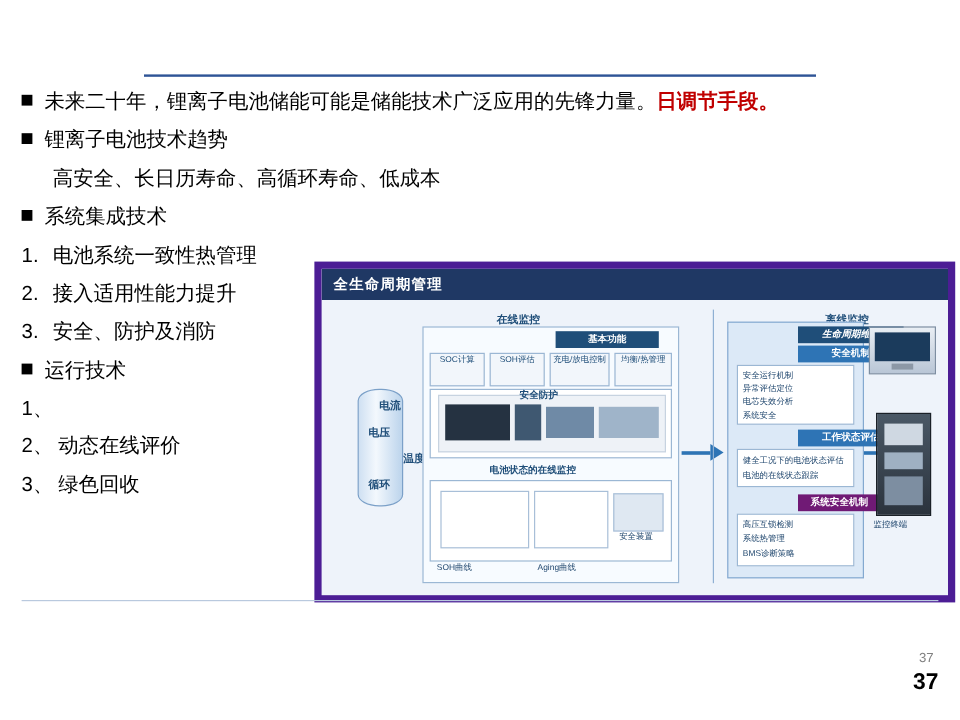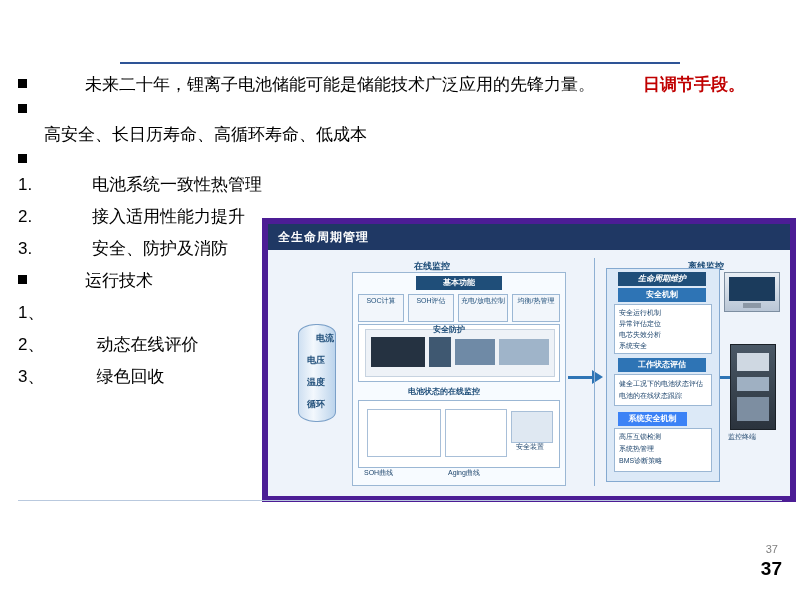--- a/index.html
+++ b/index.html
@@ -50,21 +50,20 @@
     top: 74px;
     width: 470px;
   }
   .line {
     display: flex;
     align-items: baseline;
     margin: 0 0 9px 0;
     font-size: 17px;
     color: #000000;
     line-height: 1.35;
-    gap: 48px;
   }
   .line.indent {
     padding-left: 26px;
   }
   .sq {
     display: inline-block;
     width: 9px;
     height: 9px;
     background: #000000;
     margin-right: 10px;
@@ -132,20 +131,21 @@
   }
   .navy-head {
     position: absolute;
     background: #1f4e79;
     color: #fff;
     font-size: 8px;
     text-align: center;
     line-height: 14px;
     height: 14px;
     font-weight: bold;
+    margin-left: 47px;
   }
   .chip {
     position: absolute;
     background: #f2f6fb;
     border: 1px solid #9bb7d4;
     font-size: 7px;
     color: #1f4e79;
     text-align: center;
     line-height: 11px;
   }
@@ -247,28 +247,30 @@
   <div class="bullets">
 
     <div class="line first-line">
       <span class="sq"></span>
       <span class="txt">未来二十年，锂离子电池储能可能是储能技术广泛应用的先锋力量。</span>
       <span class="red txt">日调节手段。</span>
     </div>
 
     <div class="line">
       <span class="sq"></span>
+      <span class="txt">锂离子电池技术趋势</span>
     </div>
 
     <div class="line indent">
       <span class="txt">高安全、长日历寿命、高循环寿命、低成本</span>
     </div>
 
     <div class="line">
       <span class="sq"></span>
+      <span class="txt">系统集成技术</span>
     </div>
 
     <div class="line">
       <span class="num">1.</span>
       <span class="txt">电池系统一致性热管理</span>
     </div>
 
     <div class="line">
       <span class="num">2.</span>
       <span class="txt">接入适用性能力提升</span>
@@ -304,21 +306,21 @@
 
     <div class="fig-band"></div>
     <div class="fig-band-label">全生命周期管理</div>
 
     <div class="fig-lbl" style="left:146px; top:36px;">在线监控</div>
     <div class="fig-lbl" style="left:420px; top:36px;">离线监控</div>
 
     <div class="cyl" style="left:30px; top:100px;"></div>
     <div class="cyl-txt" style="left:30px; top:108px;text-align:right;">电流</div>
     <div class="cyl-txt" style="left:30px; top:130px;">电压</div>
-    <div class="cyl-txt" style="left:30px; top:152px;">温度</div>
+    <div class="cyl-txt" style="left:30px; top:152px;padding-left:29px;">温度</div>
     <div class="cyl-txt" style="left:30px; top:174px;">循环</div>
 
     <div class="panel" style="left:84px; top:48px; width:212px; height:212px; background:#f7fbff;"></div>
 
     <div class="navy-head" style="left:148px; top:52px; width:86px;">基本功能</div>
     <div class="chip" style="left:90px; top:70px; width:44px; height:26px;">SOC计算</div>
     <div class="chip" style="left:140px; top:70px; width:44px; height:26px;">SOH评估</div>
     <div class="chip" style="left:190px; top:70px; width:48px; height:26px;">充电/放电控制</div>
     <div class="chip" style="left:244px; top:70px; width:46px; height:26px;">均衡/热管理</div>
 
@@ -353,21 +355,21 @@
       <div class="fig-lbl tiny" style="left:4px; top:25px;">电芯失效分析</div>
       <div class="fig-lbl tiny" style="left:4px; top:36px;">系统安全</div>
     </div>
 
     <div class="navy-head" style="left:350px; top:134px; width:88px; background:#2e74b5;">工作状态评估</div>
     <div class="panel" style="left:346px; top:150px; width:96px; height:30px;">
       <div class="fig-lbl tiny" style="left:4px; top:4px;">健全工况下的电池状态评估</div>
       <div class="fig-lbl tiny" style="left:4px; top:16px;">电池的在线状态跟踪</div>
     </div>
 
-    <div class="navy-head" style="left:350px; top:188px; width:69px; background:#3b82f6;">系统安全机制</div>
+    <div class="navy-head" style="left:350px; top:188px; width:69px; background:#701a75;">系统安全机制</div>
     <div class="panel" style="left:346px; top:204px; width:96px; height:42px;">
       <div class="fig-lbl tiny" style="left:4px; top:3px;">高压互锁检测</div>
       <div class="fig-lbl tiny" style="left:4px; top:15px;">系统热管理</div>
       <div class="fig-lbl tiny" style="left:4px; top:27px;">BMS诊断策略</div>
     </div>
 
     <div class="aline" style="left:452px; top:152px; width:18px;"></div>
     <div class="arrow" style="left:470px; top:146px;"></div>
 
     <div class="dev" style="left:456px; top:48px; width:54px; height:38px;">

